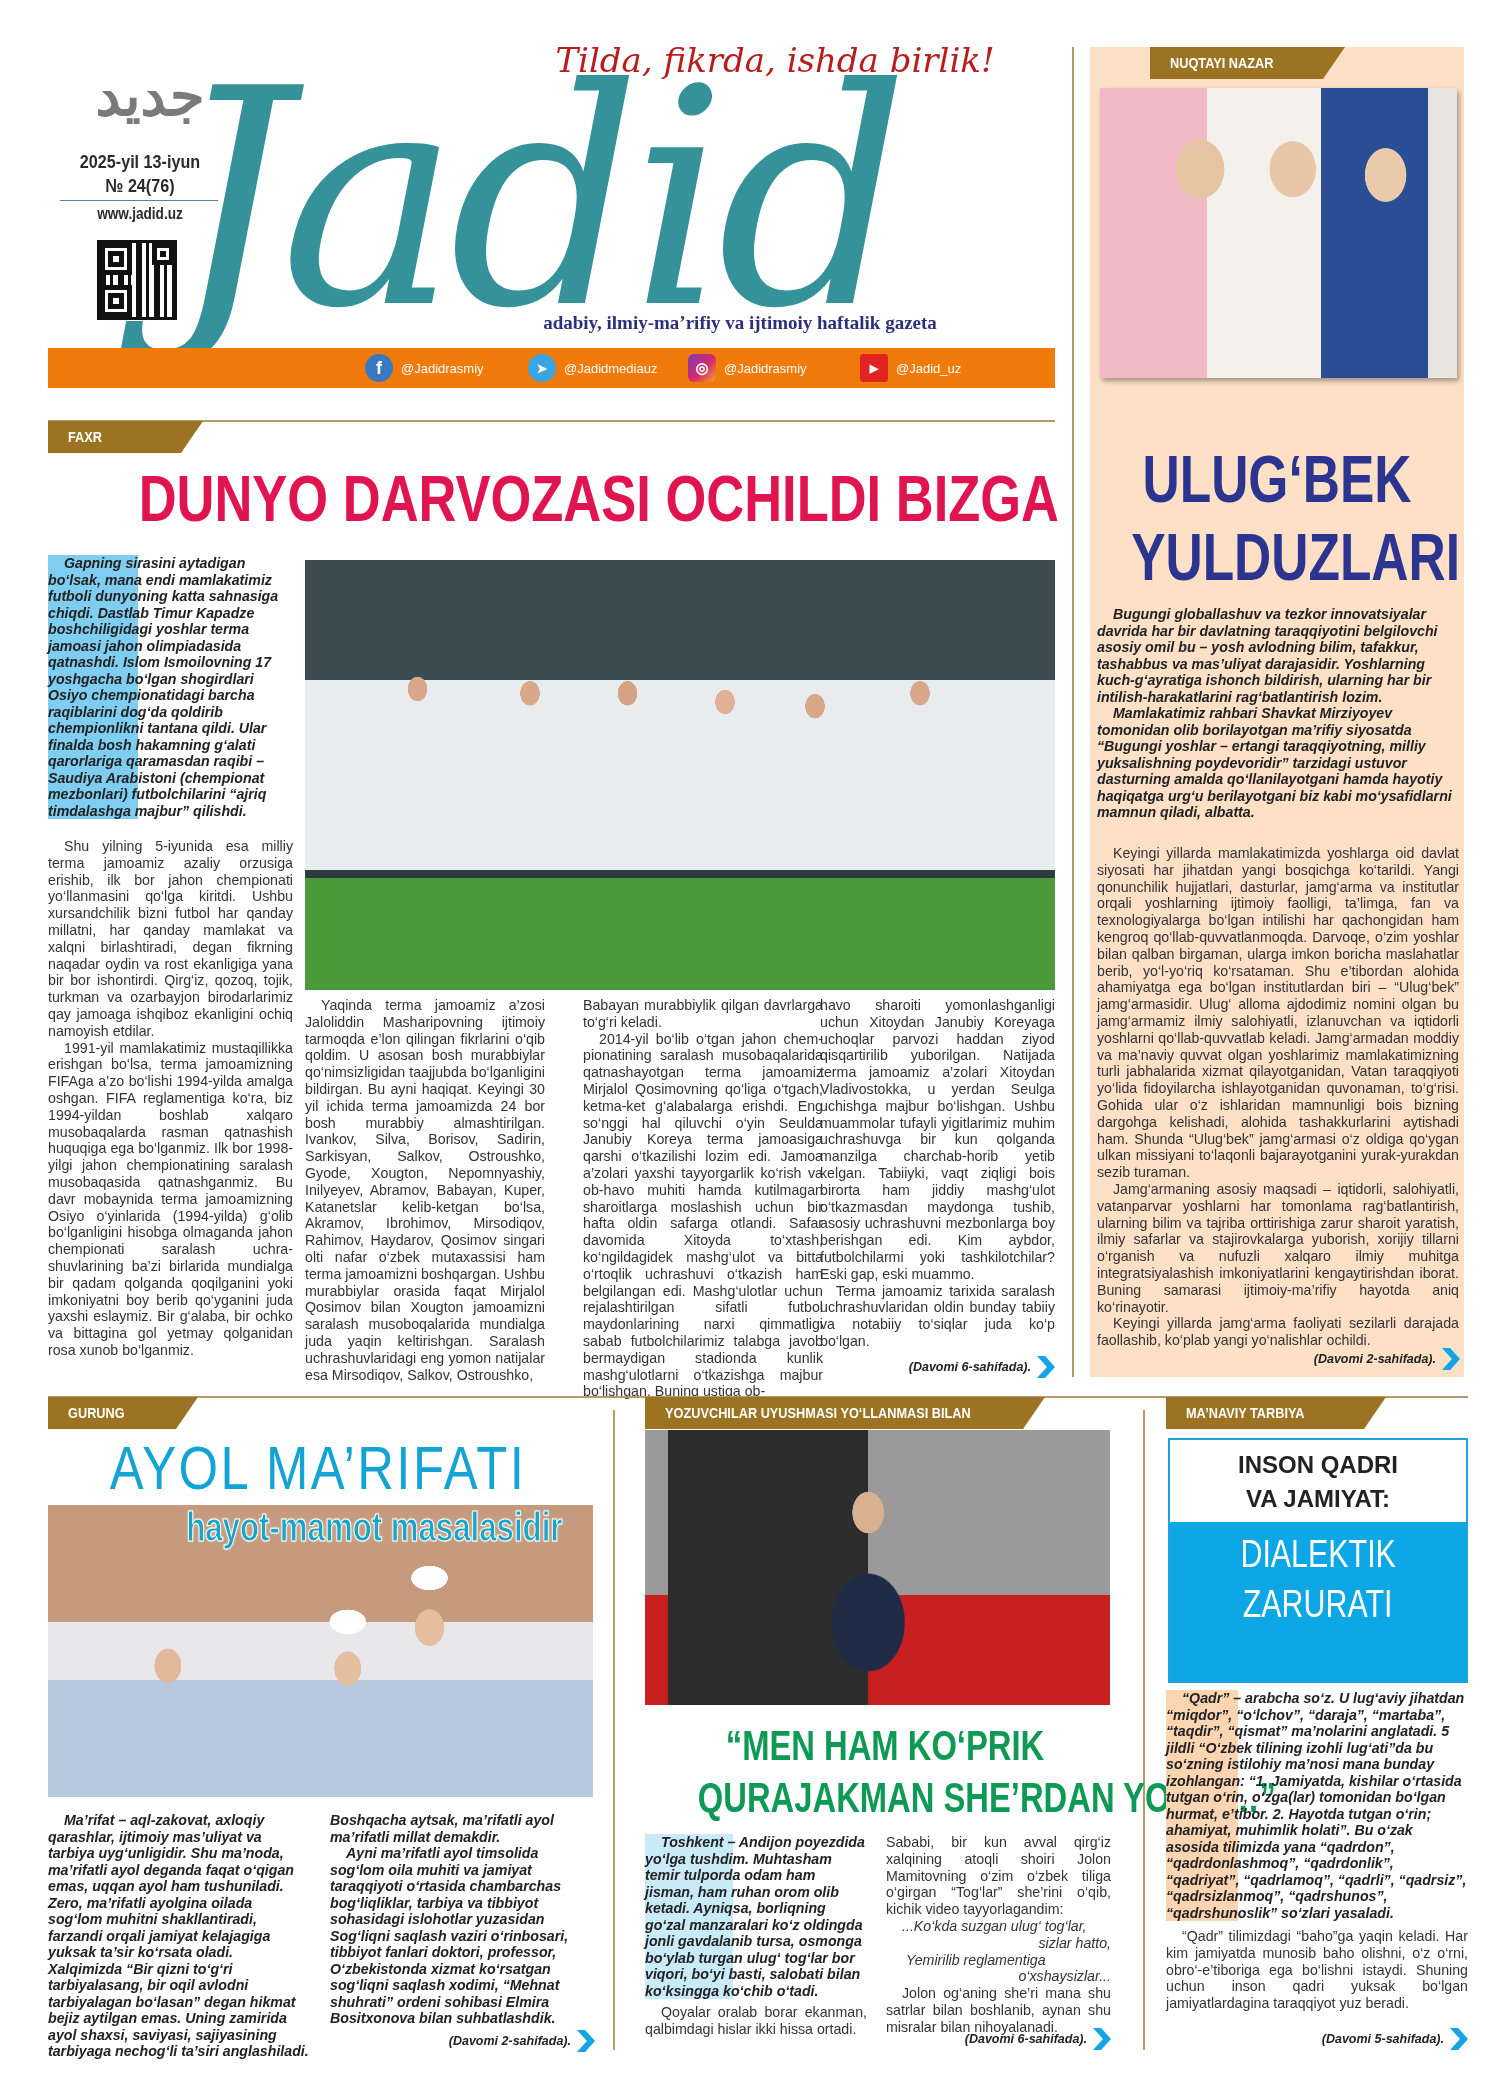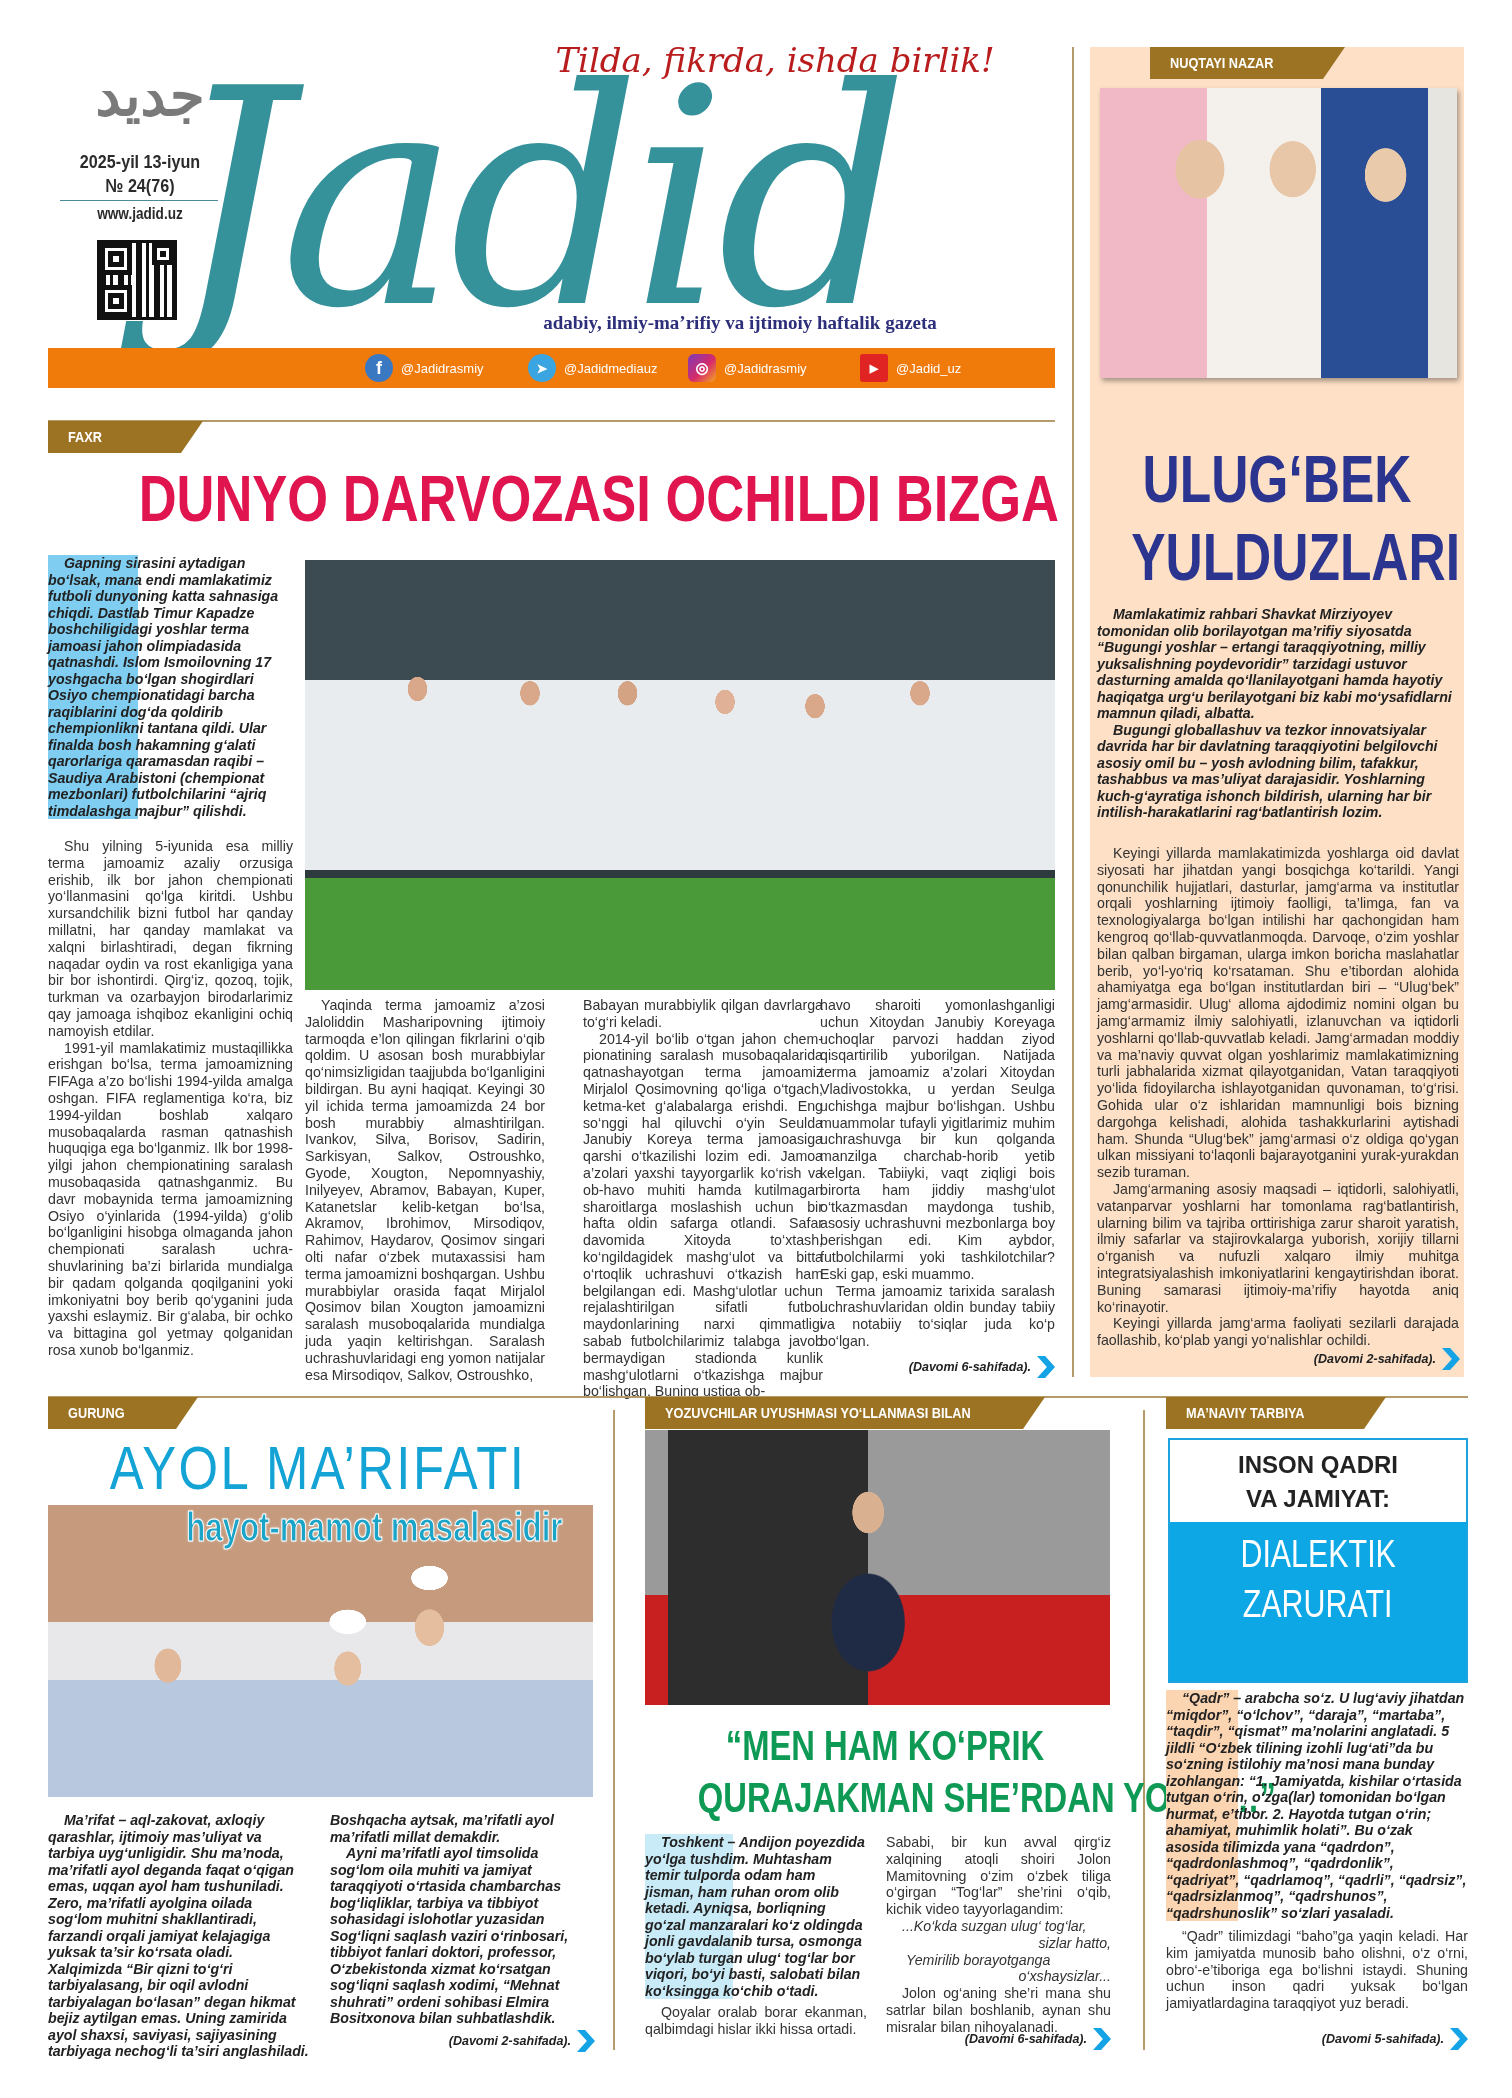--- a/index.html
+++ b/index.html
@@ -104,22 +104,22 @@
   radial-gradient(ellipse 40px 48px at 28% 28%, #e6c3a3 60%, transparent 62%),
   radial-gradient(ellipse 38px 46px at 54% 28%, #e8c7a8 60%, transparent 62%),
   radial-gradient(ellipse 34px 44px at 80% 30%, #e9caab 60%, transparent 62%),
   linear-gradient(90deg, #f1b9c6 0 30%, #f4f1ec 30% 62%, #2a4e96 62% 92%, #e7e5df 92%);
   " title="Three women looking at books"></div>
 <div class="abs ulug-title">
   <div>ULUG‘BEK</div>
   <div>YULDUZLARI</div>
 </div>
 <div class="abs body-bold" style="left:1097px; top:606px; width:362px;">
+  <p>Bugungi globallashuv va tezkor innovatsiyalar davrida har bir davlatning taraqqiyotini belgilovchi asosiy omil bu – yosh avlodning bilim, tafakkur, tashabbus va mas’uliyat darajasidir. Yoshlarning kuch-g‘ayratiga ishonch bildirish, ularning har bir intilish-harakatlarini rag‘batlantirish lozim.</p>
   <p>Mamlakatimiz rahbari Shavkat Mirziyoyev tomonidan olib borilayotgan ma’rifiy siyosatda “Bugungi yoshlar – ertangi taraqqiyotning, milliy yuksalishning poydevoridir” tarzidagi ustuvor dasturning amalda qo‘llanilayotgani hamda hayotiy haqiqatga urg‘u berilayotgani biz kabi mo‘ysafidlarni mamnun qiladi, albatta.</p>
-  <p>Bugungi globallashuv va tezkor innovatsiyalar davrida har bir davlatning taraqqiyotini belgilovchi asosiy omil bu – yosh avlodning bilim, tafakkur, tashabbus va mas’uliyat darajasidir. Yoshlarning kuch-g‘ayratiga ishonch bildirish, ularning har bir intilish-harakatlarini rag‘batlantirish lozim.</p>
 </div>
 <div class="abs body" style="left:1097px; top:845px; width:362px;">
   <p>Keyingi yillarda mamlakatimizda yoshlarga oid davlat siyosati har jihatdan yangi bosqichga ko‘tarildi. Yangi qonunchilik hujjatlari, dasturlar, jamg‘arma va institutlar orqali yoshlarning ijtimoiy faolligi, ta’limga, fan va texnologiyalarga bo‘lgan intilishi har qachongidan ham kengroq qo‘llab-quvvatlanmoqda. Darvoqe, o‘zim yoshlar bilan qalban birgaman, ularga imkon boricha maslahatlar berib, yo‘l-yo‘riq ko‘rsataman. Shu e’tibordan alohida ahamiyatga ega bo‘lgan institutlardan biri – “Ulug‘bek” jamg‘armasidir. Ulug‘ alloma ajdodimiz nomini olgan bu jamg‘armamiz ilmiy salohiyatli, izlanuvchan va iqtidorli yoshlarni qo‘llab-quvvatlab keladi. Jamg‘armadan moddiy va ma’naviy quvvat olgan yoshlarimiz mamlakatimizning turli jabhalarida xizmat qilayotganidan, Vatan taraqqiyoti yo‘lida fidoyilarcha ishlayotganidan quvonaman, to‘g‘risi. Gohida ular o‘z ishlaridan mamnunligi bois bizning dargohga kelishadi, alohida tashakkurlarini aytishadi ham. Shunda “Ulug‘bek” jamg‘armasi o‘z oldiga qo‘ygan ulkan missiyani to‘laqonli bajarayotganini yurak-yurakdan sezib turaman.</p>
   <p>Jamg‘armaning asosiy maqsadi – iqtidorli, salohiyatli, vatanparvar yoshlarni har tomonlama rag‘batlantirish, ularning bilim va tajriba orttirishiga zarur sharoit yaratish, ilmiy safarlar va stajirovkalarga yuborish, xorijiy tillarni o‘rganish va nufuzli xalqaro ilmiy muhitga integratsiyalashish imkoniyatlarini kengaytirishdan iborat. Buning samarasi ijtimoiy-ma’rifiy hayotda aniq ko‘rinayotir.</p>
   <p>Keyingi yillarda jamg‘arma faoliyati sezilarli darajada faollashib, ko‘plab yangi yo‘nalishlar ochildi.</p>
 </div>
 <div class="abs cont" style="left:1200px; top:1348px; width:260px;">
   <span>(Davomi 2-sahifada).</span>
   <span class="chev"></span>
 </div>
@@ -202,21 +202,21 @@
 <div class="abs body-bold hl-lightblue" style="left:645px; top:1834px; width:222px;">
   <p>Toshkent – Andijon poyezdida yo‘lga tushdim. Muhtasham temir tulporda odam ham jisman, ham ruhan orom olib ketadi. Ayniqsa, borliqning go‘zal manzaralari ko‘z oldingda jonli gavdalanib tursa, osmonga bo‘ylab turgan ulug‘ tog‘lar bor viqori, bo‘yi basti, salobati bilan ko‘ksingga ko‘chib o‘tadi.</p>
 </div>
 <div class="abs body" style="left:645px; top:2004px; width:222px;">
   <p>Qoyalar oralab borar ekanman, qalbimdagi hislar ikki hissa ortadi.</p>
 </div>
 <div class="abs body" style="left:886px; top:1834px; width:225px;">
   <p style="text-indent:0">Sababi, bir kun avval qirg‘iz xalqining atoqli shoiri Jolon Mamitovning o‘zim o‘zbek tiliga o‘girgan “Tog‘lar” she’rini o‘qib, kichik video tayyorlagandim:</p>
   <div style="font-style:italic; padding-left:16px; text-align:left;">...Ko‘kda suzgan ulug‘ tog‘lar,</div>
   <div style="font-style:italic; text-align:right;">sizlar hatto,</div>
-  <div style="font-style:italic; padding-left:20px; text-align:left;">Yemirilib borayotganga</div>
+  <div style="font-style:italic; padding-left:20px; text-align:left;">Yemirilib reglamentiga</div>
   <div style="font-style:italic; text-align:right;">o‘xshaysizlar...</div>
   <p>Jolon og‘aning she’ri mana shu satrlar bilan boshlanib, aynan shu misralar bilan nihoyalanadi.</p>
 </div>
 <div class="abs cont" style="left:886px; top:2028px; width:225px;">
   <span>(Davomi 6-sahifada).</span>
   <span class="chev"></span>
 </div>
 
 <div class="abs kicker" style="left:1166px; top:1397px; width:220px;"><span>MA’NAVIY TARBIYA</span></div>
 <div class="abs insan-box">

